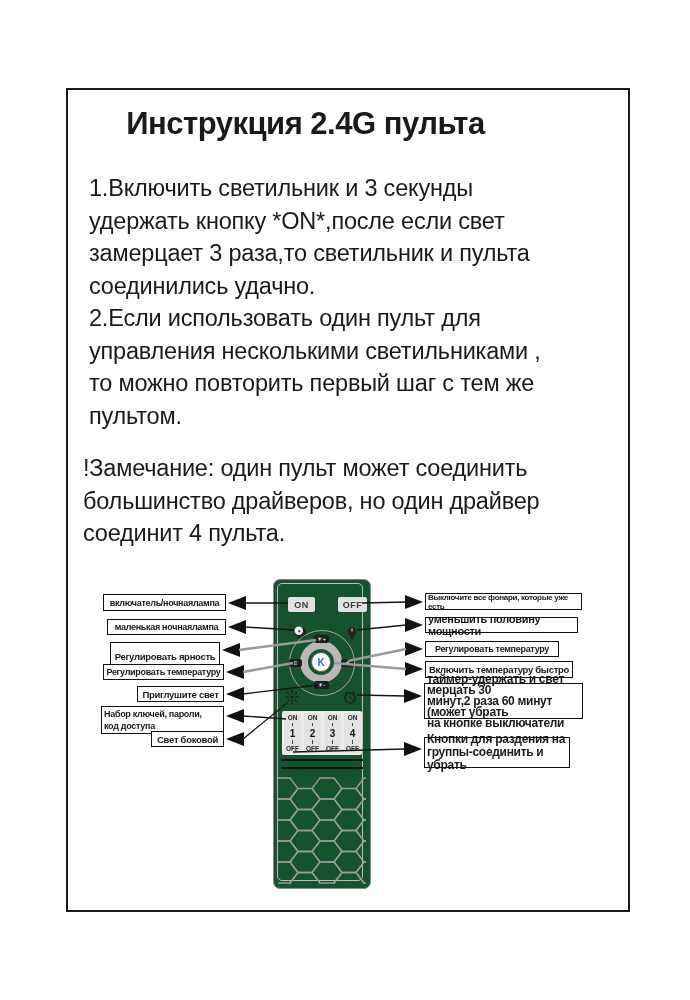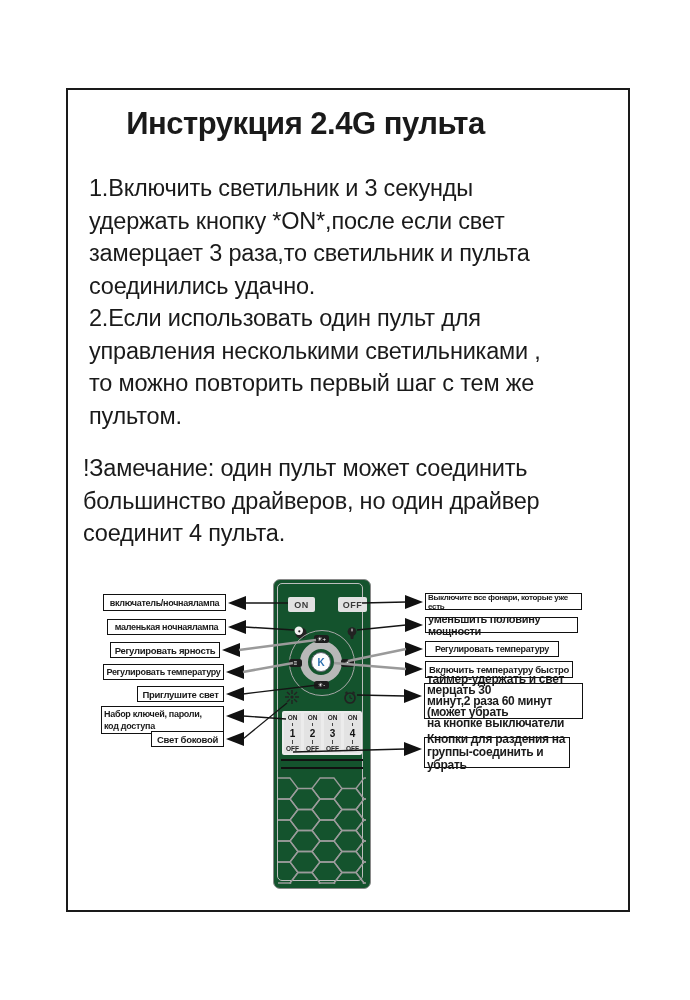--- a/index.html
+++ b/index.html
@@ -181,21 +181,21 @@
       <use href="#hx" x="78" y="2"></use>
         <use href="#hx" x="78" y="23"></use>
         <use href="#hx" x="78" y="44"></use>
         <use href="#hx" x="78" y="65"></use>
         <use href="#hx" x="78" y="86"></use>
     </svg>
   </div>
 
   <div class="abs callout" style="left:103px;top:594px;width:123px;height:17px;font-size:9px;">включатель/ночнаялампа</div>
   <div class="abs callout" style="left:107px;top:619px;width:119px;height:16px;font-size:9px;">маленькая ночнаялампа</div>
-  <div class="abs callout" style="left:110px;top:642px;width:110px;height:16px;font-size:9.5px;">Регулировать ярность</div>
+  <div class="abs callout" style="left:110px;top:642px;width:110px;height:28px;font-size:9.5px;">Регулировать ярность</div>
   <div class="abs callout" style="left:103px;top:664px;width:121px;height:16px;font-size:9px;">Регулировать температуру</div>
   <div class="abs callout" style="left:137px;top:686px;width:87px;height:16px;font-size:9.5px;">Приглушите свет</div>
   <div class="abs callout" style="left:101px;top:706px;width:123px;height:28px;font-size:9px;line-height:12px;justify-content:flex-start;">Набор ключей, пароли,
 код доступа</div>
   <div class="abs callout" style="left:151px;top:731px;width:73px;height:16px;font-size:9.5px;">Свет боковой</div>
 
   <div class="abs callout" style="left:425px;top:593px;width:157px;height:17px;font-size:8px;">Выключите все фонари, которые уже есть</div>
   <div class="abs callout" style="left:425px;top:617px;width:153px;height:16px;font-size:11px;">уменьшить половину мощности</div>
   <div class="abs callout" style="left:425px;top:641px;width:134px;height:16px;font-size:9px;">Регулировать температуру</div>
   <div class="abs callout" style="left:425px;top:661px;width:148px;height:17px;font-size:9.5px;">Включить температуру быстро</div>

